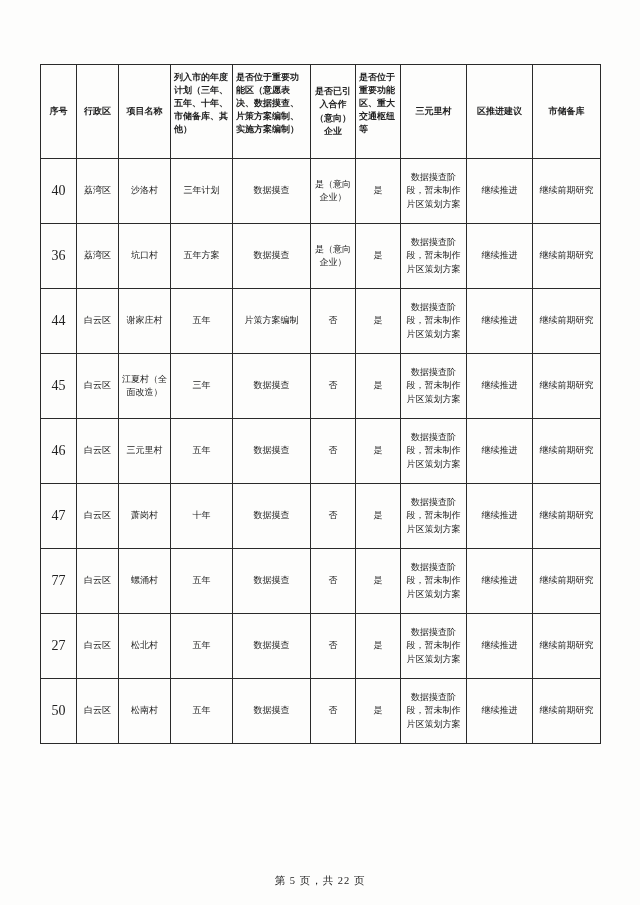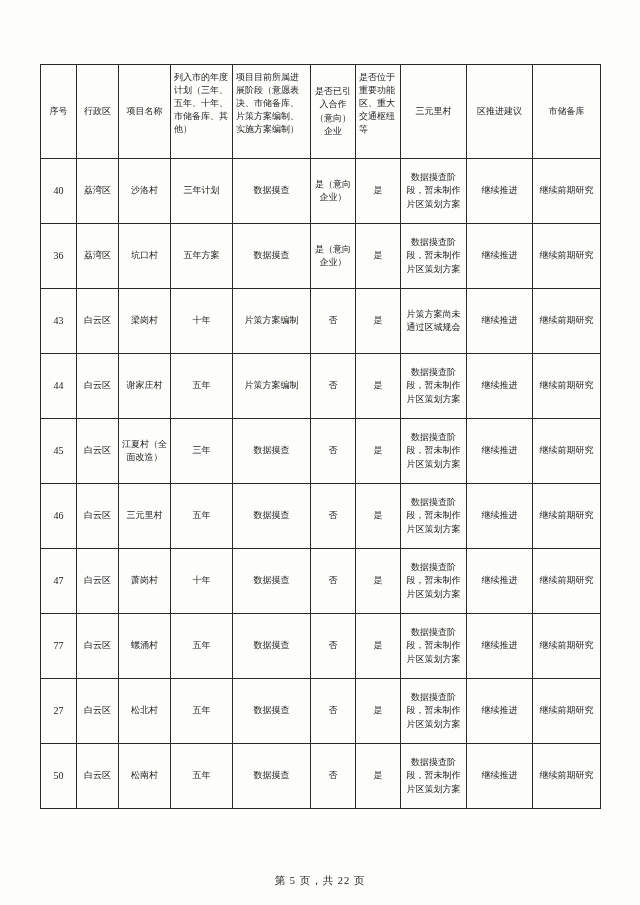--- a/index.html
+++ b/index.html
@@ -32,34 +32,34 @@
     border: 1px solid #2a2a2a;
     padding: 3px 3px;
     font-size: 9px;
     line-height: 1.45;
     text-align: center;
     vertical-align: middle;
     word-break: break-all;
     color: #222;
   }
   table.doc-table th {
-    font-weight: normal;
+    font-weight: bold;
     height: 84px;
     background: #fdfdfc;
   }
   table.doc-table th.long-head {
     text-align: left;
     vertical-align: top;
     padding-top: 6px;
   }
   table.doc-table td {
     height: 58px;
   }
   table.doc-table td.num-cell {
-    font-size: 10px;
+    font-size: 14px;
   }
   .footer {
     position: absolute;
     left: 0;
     top: 874px;
     width: 640px;
     text-align: center;
     font-size: 10.5px;
     color: #222;
     letter-spacing: 1px;
@@ -82,21 +82,21 @@
         <col style="width:66px">
         <col style="width:66px">
         <col style="width:68px">
       </colgroup>
       <thead>
         <tr id="header-row">
             <th>序号</th>
             <th>行政区</th>
             <th>项目名称</th>
             <th class="long-head">列入市的年度计划（三年、五年、十年、市储备库、其他）</th>
-            <th class="long-head">项目目前所属进展阶段（意愿表决、市储备库、片策方案编制、实施方案编制）</th>
+            <th class="long-head">是否位于重要功能区（意愿表决、数据摸查、片策方案编制、实施方案编制）</th>
             <th>是否已引入合作（意向）企业</th>
             <th class="long-head">是否位于重要功能区、重大交通枢纽等</th>
             <th>三元里村</th>
             <th>区推进建议</th>
             <th>市储备库</th>
           </tr>
       </thead>
       <tbody id="table-body">
           <tr>
             <td class="num-cell">40</td>
@@ -112,32 +112,20 @@
           </tr>
           <tr>
             <td class="num-cell">36</td>
             <td>荔湾区</td>
             <td>坑口村</td>
             <td>五年方案</td>
             <td>数据摸查</td>
             <td>是（意向企业）</td>
             <td>是</td>
             <td>数据摸查阶段，暂未制作片区策划方案</td>
-            <td>继续推进</td>
-            <td>继续前期研究</td>
-          </tr>
-          <tr>
-            <td class="num-cell">43</td>
-            <td>白云区</td>
-            <td>梁岗村</td>
-            <td>十年</td>
-            <td>片策方案编制</td>
-            <td>否</td>
-            <td>是</td>
-            <td>片策方案尚未通过区城规会</td>
             <td>继续推进</td>
             <td>继续前期研究</td>
           </tr>
           <tr>
             <td class="num-cell">44</td>
             <td>白云区</td>
             <td>谢家庄村</td>
             <td>五年</td>
             <td>片策方案编制</td>
             <td>否</td>

